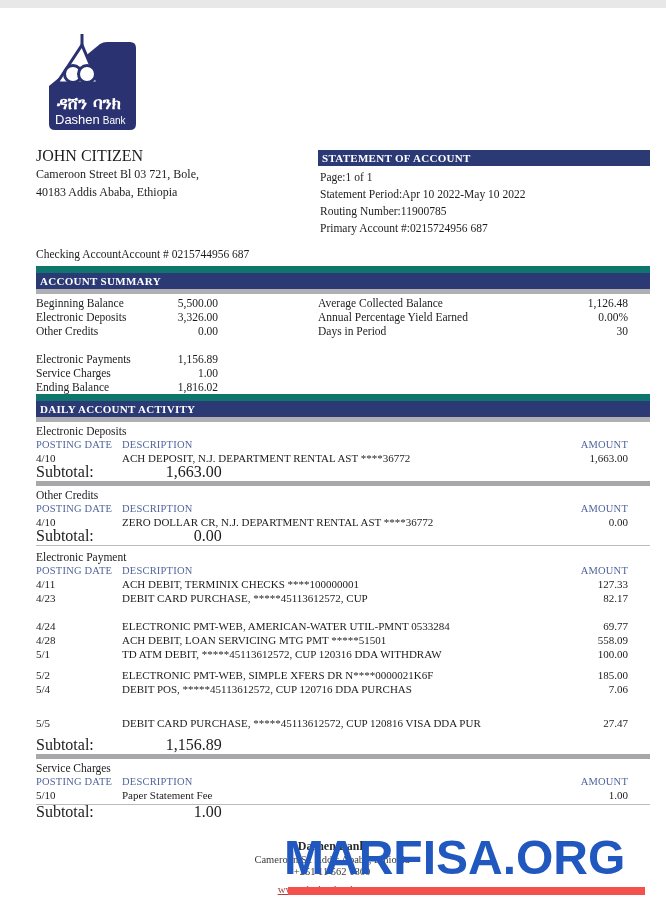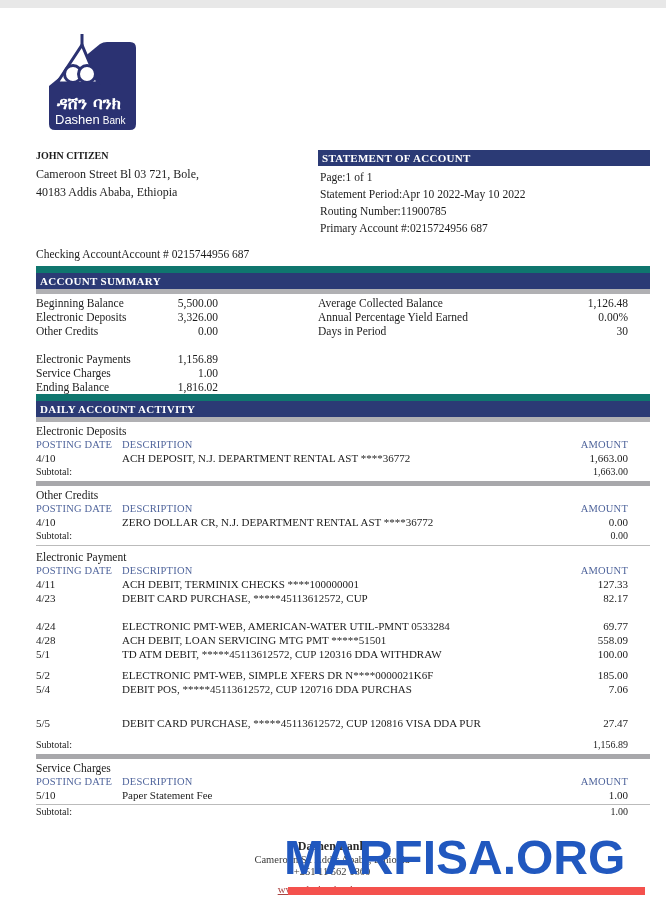--- a/index.html
+++ b/index.html
@@ -9,21 +9,21 @@
   html,body{margin:0;padding:0;background:#e8e8e8;}
   .page{
     position:relative; width:666px; height:913px; background:#ffffff;
     font-family:"Liberation Serif", serif; color:#1c1c1c; overflow:hidden;
     margin:8px auto;
   }
   
   .logo{position:absolute;left:36px;top:25px;width:100px;height:97px;}
   
   .customer{position:absolute;left:36px;top:139px;font-size:12px;line-height:18px;}
-  .customer .name{font-weight:bold;font-size:10px;}
+  .customer .name{font-weight:normal;font-size:16px;}
   
   .stmt-box{position:absolute;left:318px;top:142px;width:332px;}
   .bar-navy{background:var(--navy);color:#fff;font-weight:bold;font-size:11px;
     line-height:16px;height:16px;padding:0 4px;letter-spacing:.3px;}
   .stmt-rows{font-size:11.5px;margin-top:3px;}
   .stmt-row{display:flex;justify-content:flex-start;line-height:17px;
     padding-left:2px;padding-right:22px;}
   
   .acct-line{position:absolute;left:36px;top:240px;width:592px;display:flex;
     justify-content:flex-start;font-size:11.5px;}
@@ -39,22 +39,22 @@
   .sum-right{position:absolute;left:282px;right:0;top:2px;}
   .sum-right .sum-row{padding-right:22px;}
   
   .subsec-title{font-size:11.5px;line-height:14px;margin-top:2px;}
   .thead,.trow{display:flex;padding-right:22px;font-size:11px;line-height:14px;}
   .thead{color:var(--colhead);font-size:10.5px;line-height:13px;letter-spacing:.2px;}
   .c-date{flex:none;width:86px;}
   .c-desc{flex:1;}
   .c-amt{flex:none;text-align:right;}
   .thead .c-amt,.trow .c-amt{margin-left:auto;}
-  .sub-row{display:flex;justify-content:space-between;padding-right:22px;
-    font-size:10px;line-height:14px;font-family:Liberation Serif, serif;}
+  .sub-row{display:flex;justify-content:flex-start;padding-right:22px;
+    font-size:16px;line-height:14px;font-family:Liberation Serif, serif;}
   .sub-amt{width:128px;text-align:right;}
   .hl-thick{height:5px;background:#a8a8ab;margin:2px 0 1px 0;}
   .hl-thin{border-top:1px solid #bbbbbb;margin:2px 0 0 0;}
   .gap14{margin-top:14px;} .gap7{margin-top:7px;justify-content:center;} .gap20{margin-top:20px;} .gap8{margin-top:8px;}
   .mt4{margin-top:4px;}
   
   .footer{position:absolute;left:36px;top:831px;width:592px;text-align:center;}
   .footer .bank{font-weight:bold;font-size:12px;line-height:15px;color:#2a2a2a;}
   .footer .line{font-size:10.5px;line-height:12px;color:#3a3a3a;}
   .footer .site{display:inline-block;margin-top:5px;font-size:11px;line-height:12px;

